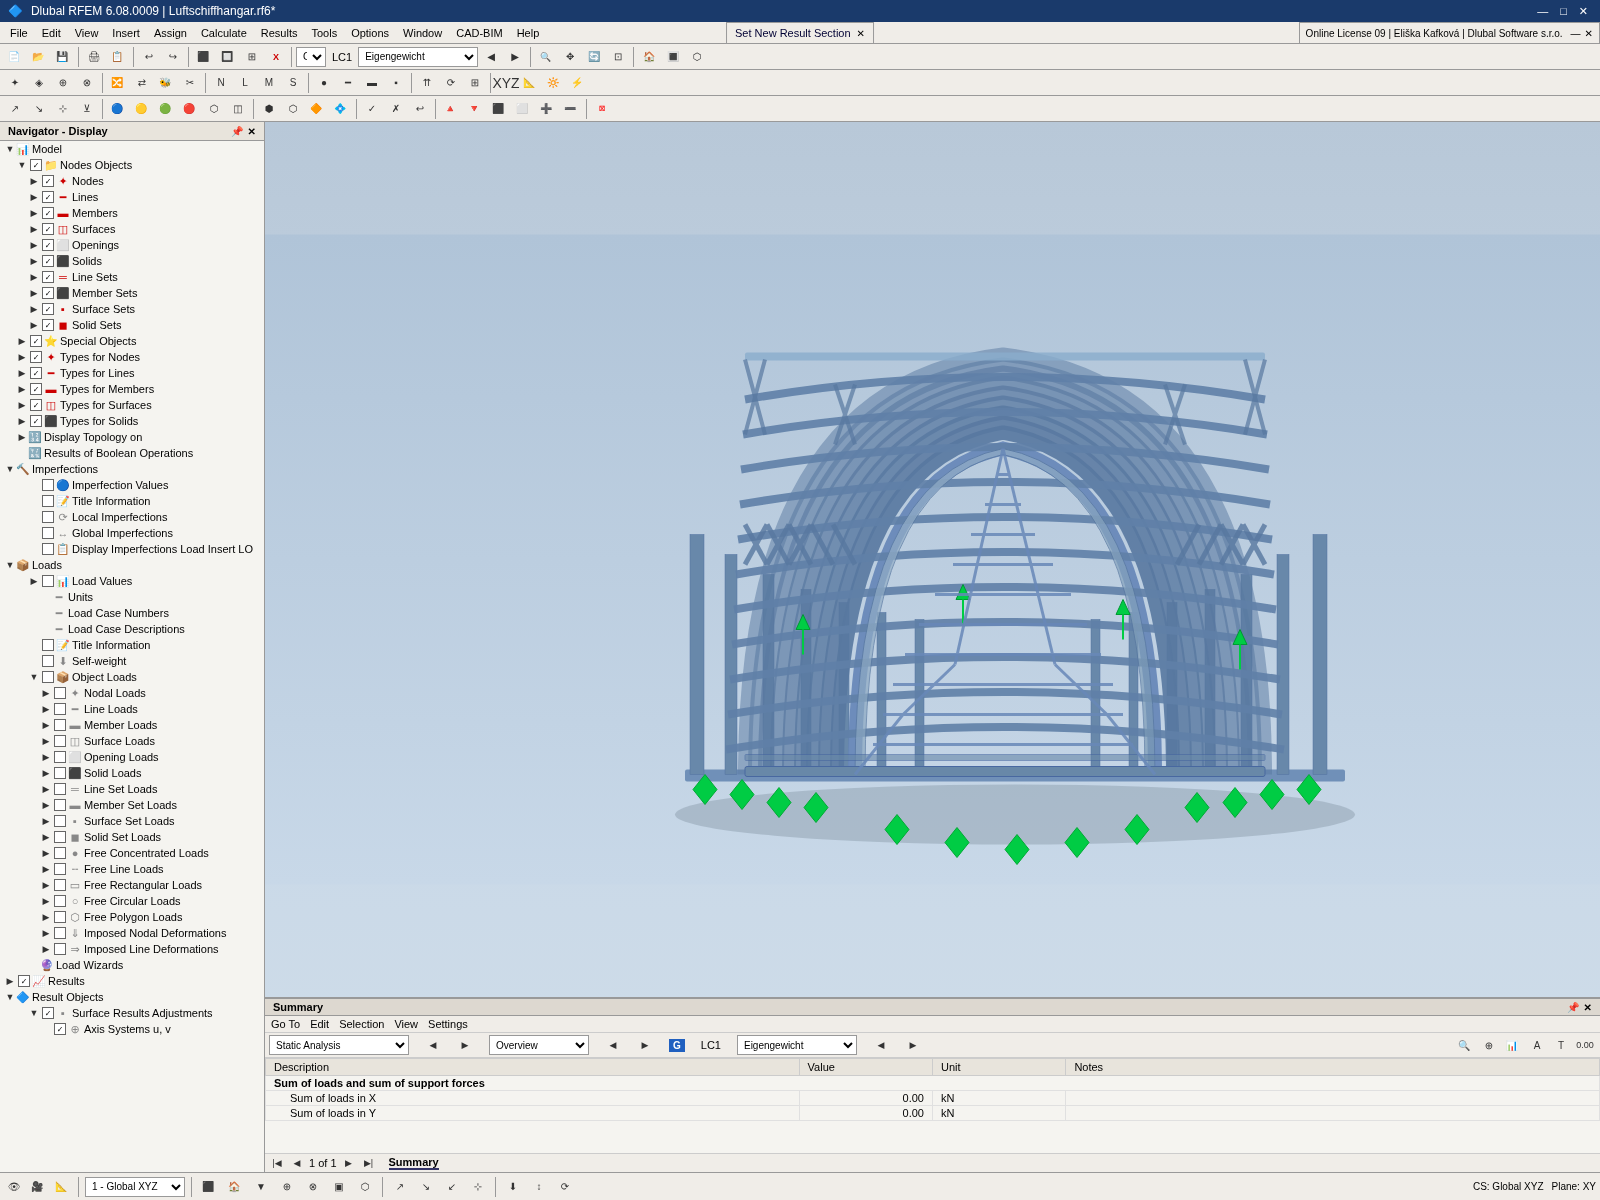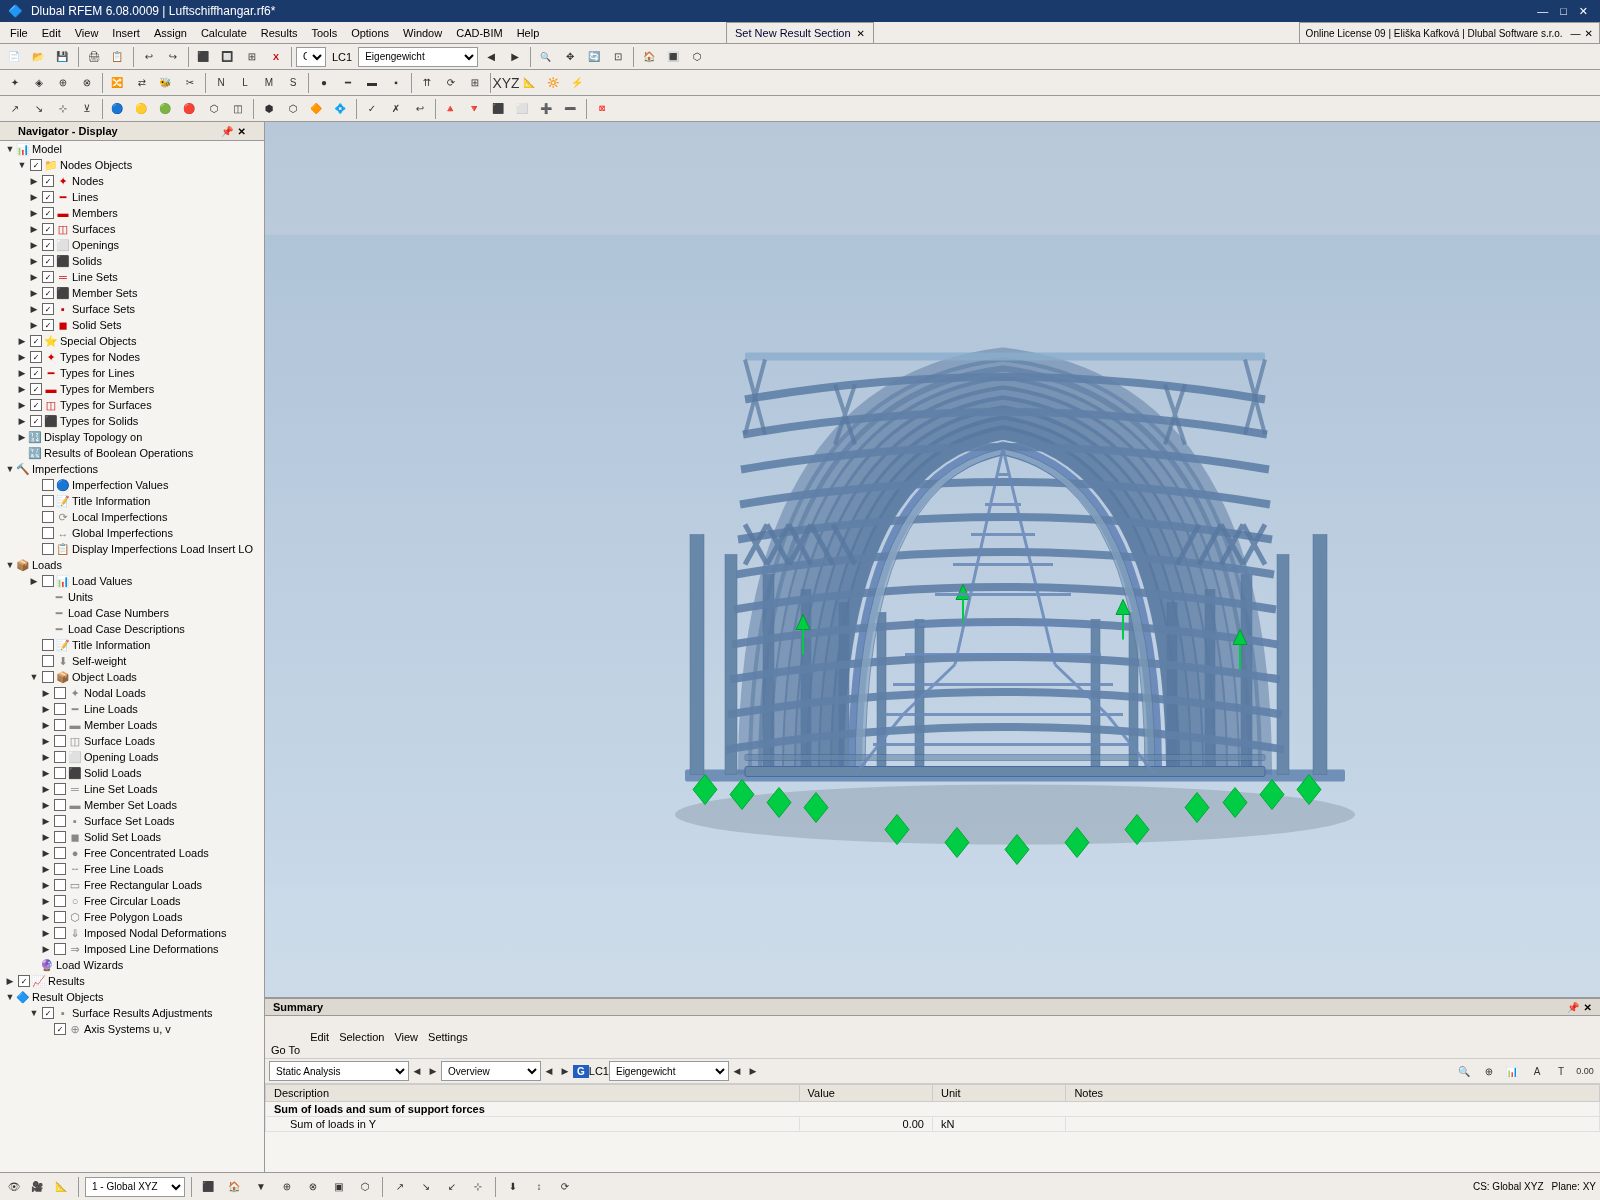--- a/index.html
+++ b/index.html
@@ -19,21 +19,21 @@
     .toolbar { background: #f0ede8; border-bottom: 1px solid #999; height: 26px; display: flex; align-items: center; padding: 0 4px; gap: 2px; }
     .tb-btn { width: 22px; height: 22px; background: #f0ede8; border: 1px solid transparent; cursor: pointer; display: flex; align-items: center; justify-content: center; font-size: 10px; color: #333; }
     .tb-separator { width: 1px; height: 20px; background: #999; margin: 0 2px; }
     .tb-dropdown { height: 20px; border: 1px solid #999; background: white; font-size: 10px; padding: 0 2px; cursor: pointer; }
     
     
     #main-layout { display: flex; height: calc(1200px - 22px - 22px - 26px - 26px - 26px - 28px); }
     
     
     #navigator { width: 265px; background: #f5f4f0; border-right: 1px solid #999; display: flex; flex-direction: column; }
-    #navigator-header { background: #e8e4dc; border-bottom: 1px solid #999; padding: 3px 18px; font-size: 11px; font-weight: bold; display: flex; align-items: center; justify-content: space-between; }
+    #navigator-header { background: #e8e4dc; border-bottom: 1px solid #999; padding: 3px 8px; font-size: 11px; font-weight: bold; display: flex; align-items: center; justify-content: space-between; }
     
     
     .tree-item { display: flex; align-items: center; padding: 1px 0; cursor: pointer; user-select: none; }
     .expand-btn { width: 12px; height: 12px; display: flex; align-items: center; justify-content: center; font-size: 9px; color: #333; flex-shrink: 0; }
     .cb { width: 12px; height: 12px; border: 1px solid #666; background: white; display: flex; align-items: center; justify-content: center; font-size: 8px; flex-shrink: 0; margin: 0 2px; }
     .cb.checked::after { content: '✓'; color: #000; font-size: 8px; }
     .tree-icon { width: 14px; height: 14px; margin-right: 2px; flex-shrink: 0; display: flex; align-items: center; justify-content: center; }
     .tree-label { font-size: 11px; white-space: nowrap; }
     .tree-indent-1 { padding-left: 4px; }
     .tree-indent-2 { padding-left: 16px; }
@@ -775,28 +775,28 @@
     <div id="summary-panel" style="position:absolute;bottom:0;left:0;right:0;height:175px;background:#f5f4f0;border-top:2px solid #999;">
       <div id="summary-header" style="background:#ddd8d0;border-bottom:1px solid #999;padding:2px 8px;font-size:11px;font-weight:bold;display:flex;align-items:center;justify-content:space-between;">
         <span>Summary</span>
         <div style="display:flex;gap:4px;">
           <span style="cursor:pointer;font-size:10px;">📌</span>
           <span style="cursor:pointer;font-size:10px;">✕</span>
         </div>
       </div>
 
       <div style="background:#f0ede8;border-bottom:1px solid #ccc;padding:2px 6px;display:flex;align-items:center;gap:10px;font-size:11px;">
-        <span style="cursor:pointer;margin-top:26px;">Go To</span>
+        <span style="cursor:pointer;">Go To</span>
         <span style="cursor:pointer;">Edit</span>
         <span style="cursor:pointer;">Selection</span>
         <span style="cursor:pointer;">View</span>
         <span style="cursor:pointer;">Settings</span>
       </div>
 
-      <div style="background:#f0ede8;border-bottom:1px solid #ccc;padding:1px 4px;display:flex;align-items:center;gap:0;font-size:11px;">
+      <div style="background:#f0ede8;border-bottom:1px solid #ccc;padding:1px 4px;display:flex;align-items:center;gap:16px;font-size:11px;">
         <select class="tb-dropdown" style="width:140px;">
           <option>Static Analysis</option>
         </select>
         <button class="tb-btn" style="width:16px;height:16px;font-size:9px;">◀</button>
         <button class="tb-btn" style="width:16px;height:16px;font-size:9px;">▶</button>
         <select class="tb-dropdown" style="width:100px;">
           <option>Overview</option>
         </select>
         <button class="tb-btn" style="width:16px;height:16px;font-size:9px;">◀</button>
         <button class="tb-btn" style="width:16px;height:16px;font-size:9px;">▶</button>
@@ -825,20 +825,26 @@
               <th style="background:#e8e4dc;border:1px solid #ccc;padding:2px 8px;text-align:left;width:10%;">Value</th>
               <th style="background:#e8e4dc;border:1px solid #ccc;padding:2px 8px;text-align:left;width:10%;">Unit</th>
               <th style="background:#e8e4dc;border:1px solid #ccc;padding:2px 8px;text-align:left;width:40%;">Notes</th>
             </tr>
           </thead>
           <tbody>
             <tr>
               <td colspan="4" style="border:1px solid #e0e0e0;padding:1px 8px;font-weight:bold;">Sum of loads and sum of support forces</td>
             </tr>
             <tr>
+              <td style="border:1px solid #e0e0e0;padding:1px 24px;">Sum of loads in X</td>
+              <td style="border:1px solid #e0e0e0;padding:1px 8px;text-align:right;">0.00</td>
+              <td style="border:1px solid #e0e0e0;padding:1px 8px;">kN</td>
+              <td style="border:1px solid #e0e0e0;padding:1px 8px;"></td>
+            </tr>
+            <tr>
               <td style="border:1px solid #e0e0e0;padding:1px 24px;">Sum of loads in Y</td>
               <td style="border:1px solid #e0e0e0;padding:1px 8px;text-align:right;">0.00</td>
               <td style="border:1px solid #e0e0e0;padding:1px 8px;">kN</td>
               <td style="border:1px solid #e0e0e0;padding:1px 8px;"></td>
             </tr>
           </tbody>
         </table>
       </div>
 
       <div style="background:#f0ede8;border-top:1px solid #ccc;padding:1px 4px;display:flex;align-items:center;gap:4px;font-size:11px;">

